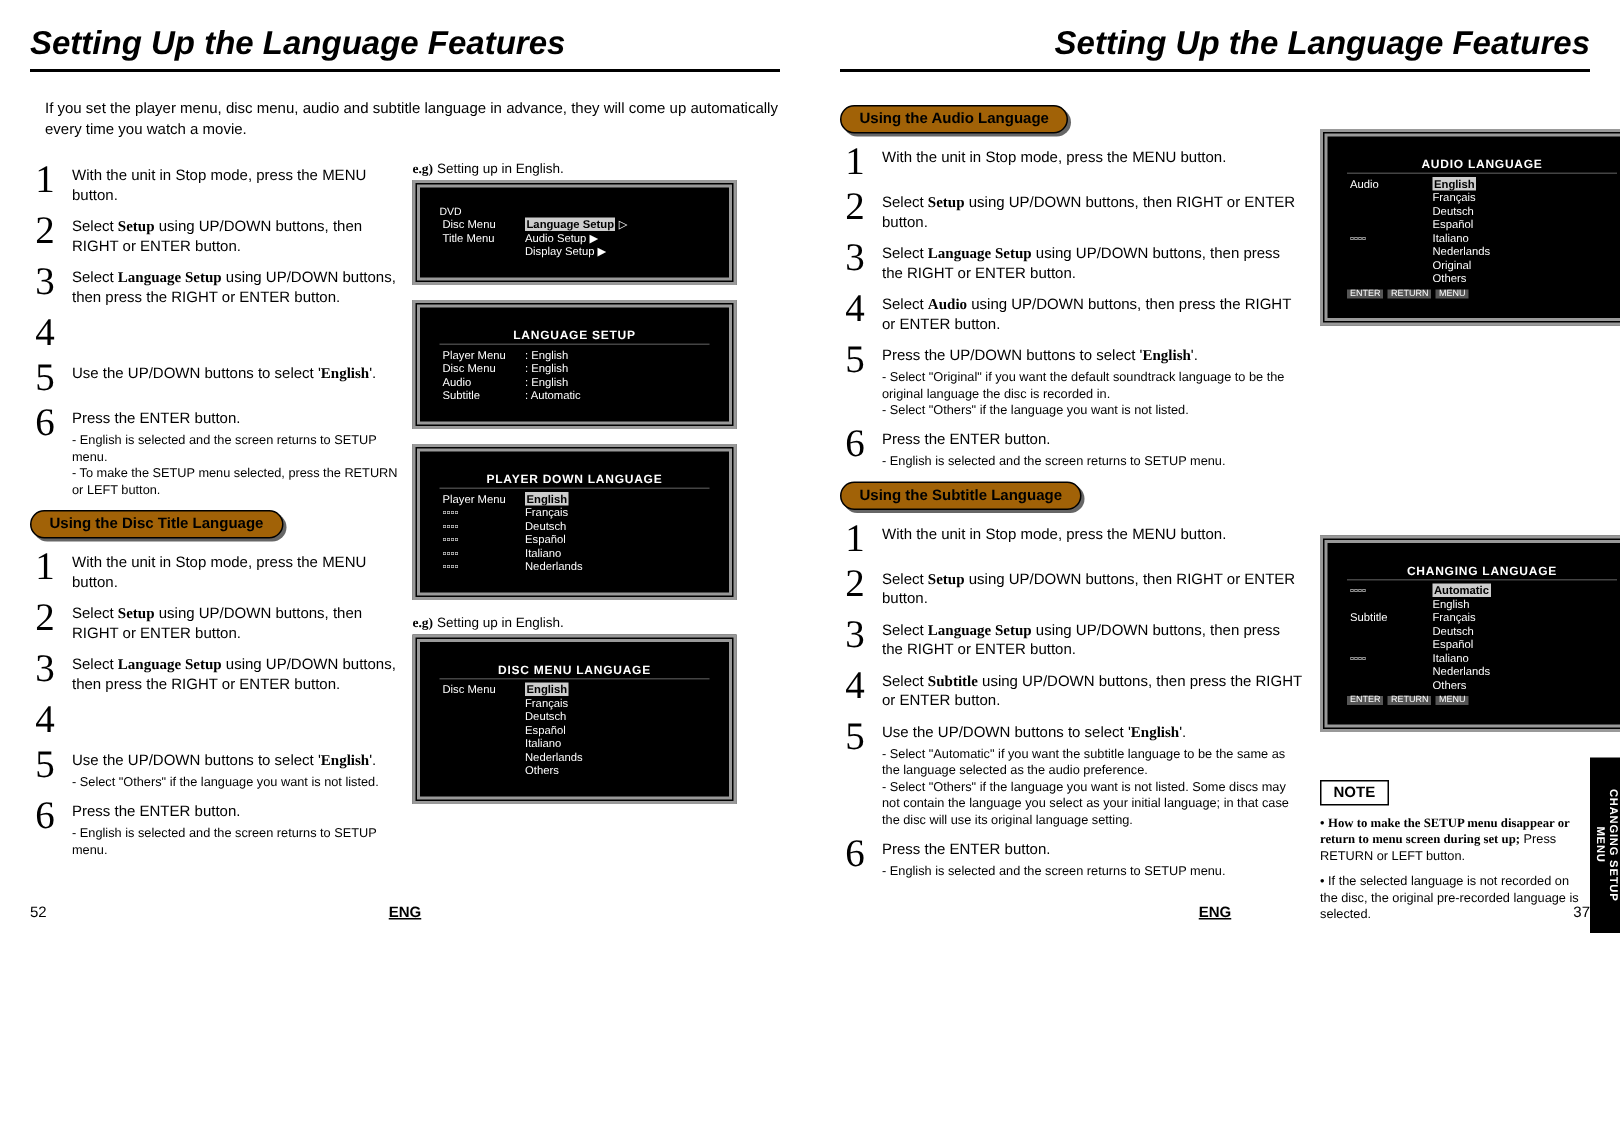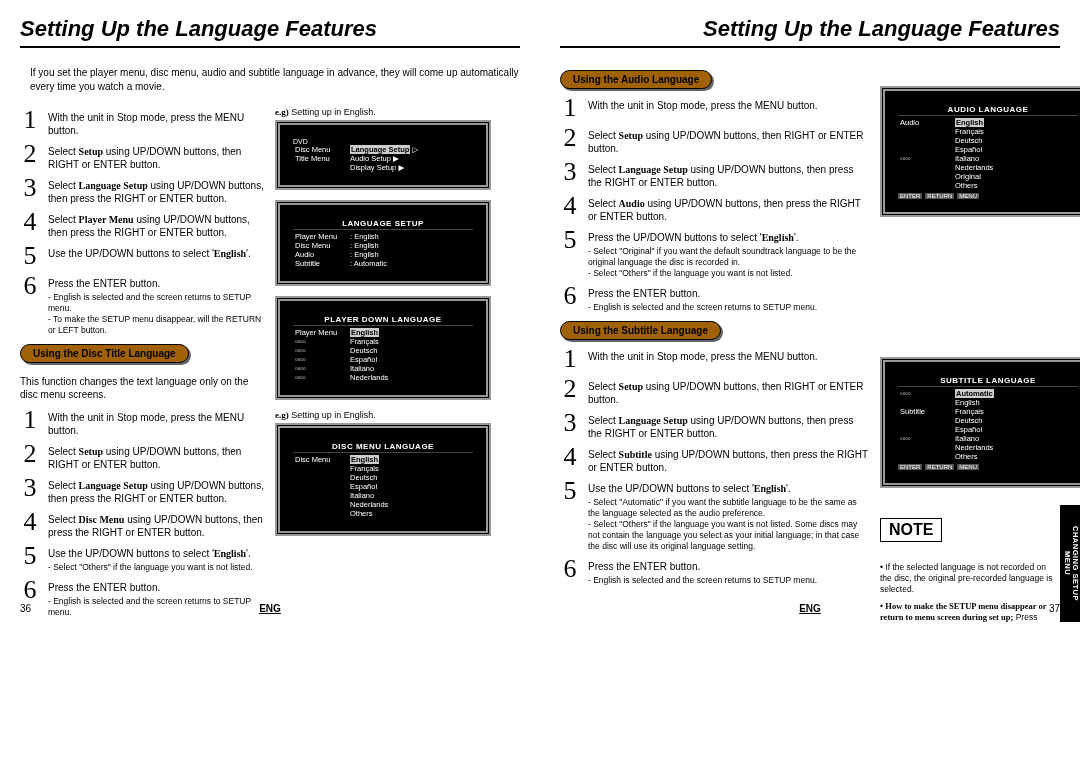--- a/index.html
+++ b/index.html
@@ -19,21 +19,21 @@
   .sub li::before { content:"- "; }
   .eg { font-size:9px; margin:0 0 3px 0; }
   .osd { background:#000; color:#fff; border:5px double #999; width:180px; padding:13px; font-size:7.5px; margin:0 0 10px 0; font-family:Arial,sans-serif; }
   .osd .osd-title { text-align:center; font-weight:bold; border-bottom:1px solid #444; margin-bottom:2px; padding:1px 0; font-size:8px; letter-spacing:0.5px;}
   .osd-row { display:flex; justify-content:space-between; padding:0 2px; }
   .osd-row .l { width:55px; }
   .osd-row .r { flex:1; }
   .hl { color:#000; background:#ccc; padding:0 1px; font-weight:bold; }
   .osd-bot { display:flex; gap:3px; margin-top:3px; }
   .osd-bot span { background:#555; padding:0 2px; font-size:6px; }
-  .note-label { display:inline-block; border:1px solid #000; padding:2px 8px; font-size:16px; font-weight:bold; margin-bottom:20px; }
+  .note-label { display:inline-block; border:1px solid #000; padding:2px 8px; font-size:10px; font-weight:bold; margin-bottom:6px; }
   .note-body { font-size:8.5px; line-height:1.3; }
   .note-body p { margin:0 0 6px 0; }
   .pnum { position:absolute; bottom:8px; font-size:10px; }
   .pnum.left { left:20px; }
   .pnum.right { right:20px; }
   .eng { position:absolute; bottom:8px; left:50%; transform:translateX(-50%); font-size:10px; font-weight:bold; font-family:Arial;text-decoration:underline; }
   .side-tab { position:absolute; right:-2px; top:505px; writing-mode:vertical-rl; background:#000; color:#fff; font-size:7.5px; font-weight:bold; padding:8px 3px; text-align:center; line-height:1.1; letter-spacing:0.5px;}
   .plain-text { font-size:10px; margin:6px 0 6px 0; line-height:1.3; }
   .arrow { font-size:7.5px; }
   b, strong { font-weight:bold;font-family:Liberation Serif, serif; }
@@ -57,55 +57,52 @@
           <li class="step">
               <span class="num">2</span>
               <span class="txt"><span>Select </span><b>Setup</b><span> using UP/DOWN buttons, then RIGHT or ENTER button.</span></span>
             </li>
           <li class="step">
               <span class="num">3</span>
               <span class="txt"><span>Select </span><b>Language Setup</b><span> using UP/DOWN buttons, then press the RIGHT or ENTER button.</span></span>
             </li>
           <li class="step">
               <span class="num">4</span>
-              <span class="txt"><span>Select </span><b>Player Menu</b><span> using UP/DOWN buttons, then press the RIGHT or ENTER button.</span></span>
             </li>
           <li class="step">
               <span class="num">5</span>
               <span class="txt"><span>Use the UP/DOWN buttons to select '</span><b>English</b><span>'.</span></span>
             </li>
           <li class="step">
               <span class="num">6</span>
               <span class="txt"><span>Press the ENTER button.</span>
             <ul class="sub">
                   <li>English is selected and the screen returns to SETUP menu.</li>
-                  <li>To make the SETUP menu disappear, will the RETURN or LEFT button.</li>
+                  <li>To make the SETUP menu selected, press the RETURN or LEFT button.</li>
                 </ul>
           </span>
             </li>
         </ol>
 
         <span class="section-label">Using the Disc Title Language</span>
-        <p class="plain-text">This function changes the text language only on the disc menu screens.</p>
         <ol class="steps">
           <li class="step">
               <span class="num">1</span>
               <span class="txt">With the unit in Stop mode, press the MENU button.</span>
             </li>
           <li class="step">
               <span class="num">2</span>
               <span class="txt"><span>Select </span><b>Setup</b><span> using UP/DOWN buttons, then RIGHT or ENTER button.</span></span>
             </li>
           <li class="step">
               <span class="num">3</span>
               <span class="txt"><span>Select </span><b>Language Setup</b><span> using UP/DOWN buttons, then press the RIGHT or ENTER button.</span></span>
             </li>
           <li class="step">
               <span class="num">4</span>
-              <span class="txt"><span>Select </span><b>Disc Menu</b><span> using UP/DOWN buttons, then press the RIGHT or ENTER button.</span></span>
             </li>
           <li class="step">
               <span class="num">5</span>
               <span class="txt"><span>Use the UP/DOWN buttons to select '</span><b>English</b><span>'.</span>
             <ul class="sub">
                   <li>Select "Others" if the language you want is not listed.</li>
                 </ul>
           </span>
             </li>
           <li class="step">
@@ -214,21 +211,21 @@
               <span class="r">Nederlands</span>
             </div>
           <div class="osd-row">
               <span class="l"></span>
               <span class="r">Others</span>
             </div>
         </div>
       </div>
     </div>
 
-    <div class="pnum left">36</div>
+    <div class="pnum left">52</div>
     <div class="eng">ENG</div>
   </div>
 
   <div class="page">
     <div class="page-title right">Setting Up the Language Features</div>
 
     <div class="cols">
       <div class="col">
         <span class="section-label">Using the Audio Language</span>
         <ol class="steps">
@@ -343,21 +340,21 @@
           <div class="osd-bot">
               <span>ENTER</span>
               <span>RETURN</span>
               <span>MENU</span>
             </div>
         </div>
 
         <div style="height:130px;"></div>
 
         <div class="osd">
-          <div class="osd-title">SUBTITLE LANGUAGE</div>
+          <div class="osd-title">CHANGING LANGUAGE</div>
           <div class="osd-row">
               <span class="l">▫▫▫▫</span>
               <span class="r"><span class="hl">Automatic</span></span>
             </div>
           <div class="osd-row">
               <span class="l"></span>
               <span class="r">English</span>
             </div>
           <div class="osd-row">
               <span class="l">Subtitle</span>
@@ -386,22 +383,22 @@
           <div class="osd-bot">
               <span>ENTER</span>
               <span>RETURN</span>
               <span>MENU</span>
             </div>
         </div>
 
         <div style="height:20px;"></div>
         <span class="note-label">NOTE</span>
         <div class="note-body">
+          <p><span>• </span><b>How to make the SETUP menu disappear or return to menu screen during set up;</b><span> Press RETURN or LEFT button.</span></p>
           <p>• If the selected language is not recorded on the disc, the original pre-recorded language is selected.</p>
-          <p><span>• </span><b>How to make the SETUP menu disappear or return to menu screen during set up;</b><span> Press RETURN or LEFT button.</span></p>
         </div>
       </div>
     </div>
 
     <div class="side-tab">CHANGING SETUP MENU</div>
     <div class="pnum right">37</div>
     <div class="eng">ENG</div>
   </div>
 </div>
 

